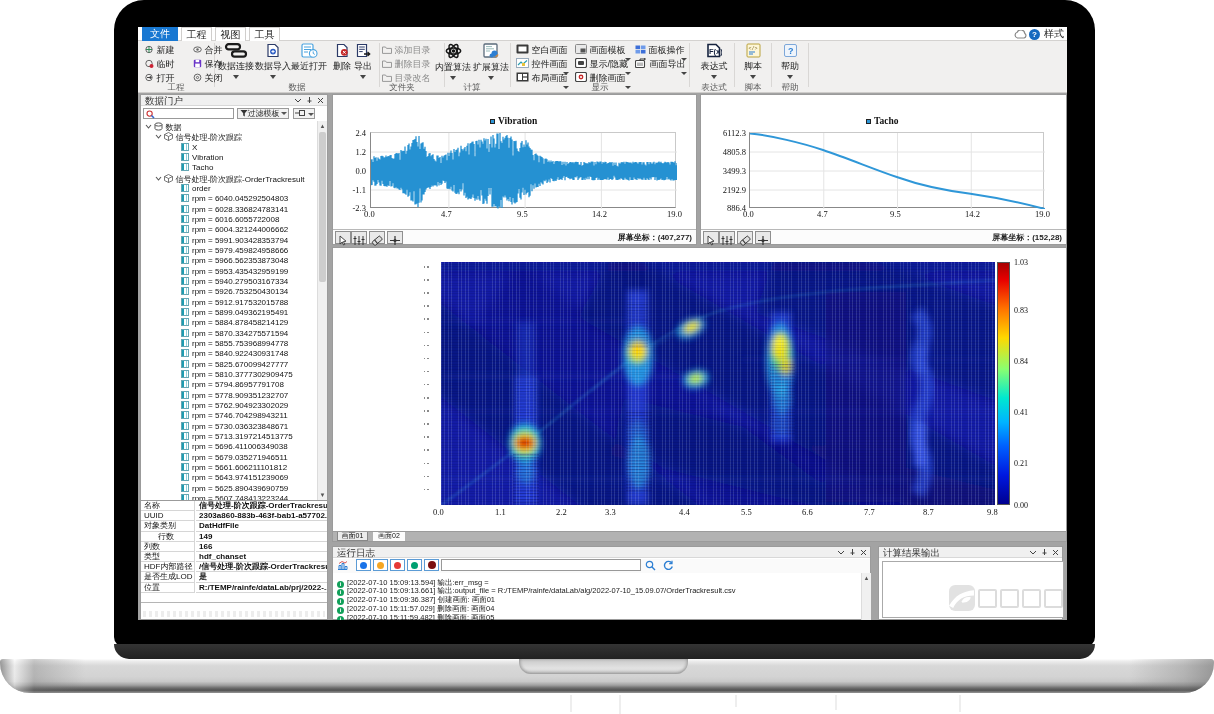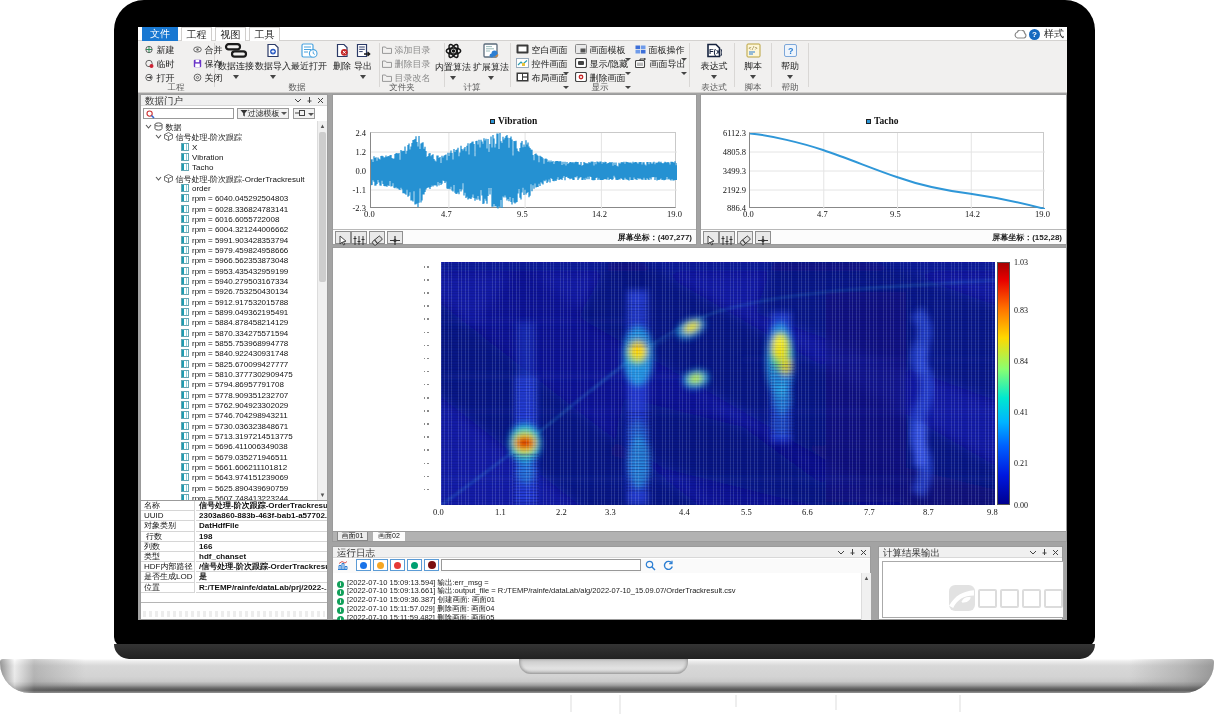--- a/index.html
+++ b/index.html
@@ -332,22 +332,22 @@
   <div class="sbarrow" style="bottom:0">▼</div>
   <div class="sbthumb" style="top:11px;height:150px"></div>
  </div>
  <div class="abs" id="proptable" style="left:0;top:405px;width:188px;height:103px;background:#fff;border-top:1px solid #9b9b9b;border-bottom:1px solid #b5b5b5;overflow:hidden;">
 <div class="prow" style="left:0;top:0.0px;width:54px;padding-left:3px;border-bottom:1px solid #d6d6d6;border-right:1px solid #d6d6d6;">名称</div>
         <div class="prow" style="left:55px;top:0.0px;width:131px;padding-left:3px;border-bottom:1px solid #d6d6d6;font-weight:bold;">信号处理-阶次跟踪-OrderTrackresult</div>
 <div class="prow" style="left:0;top:10.2px;width:54px;padding-left:3px;border-bottom:1px solid #d6d6d6;border-right:1px solid #d6d6d6;">UUID</div>
         <div class="prow" style="left:55px;top:10.2px;width:131px;padding-left:3px;border-bottom:1px solid #d6d6d6;font-weight:bold;">2303a860-883b-463f-bab1-a57702...</div>
 <div class="prow" style="left:0;top:20.4px;width:54px;padding-left:3px;border-bottom:1px solid #d6d6d6;border-right:1px solid #d6d6d6;">对象类别</div>
         <div class="prow" style="left:55px;top:20.4px;width:131px;padding-left:3px;border-bottom:1px solid #d6d6d6;font-weight:bold;">DatHdfFile</div>
-<div class="prow" style="left:0;top:30.6px;width:54px;padding-left:5px;border-bottom:1px solid #d6d6d6;border-right:1px solid #d6d6d6;">行数</div>
-        <div class="prow" style="left:55px;top:30.6px;width:131px;padding-left:3px;border-bottom:1px solid #d6d6d6;font-weight:bold;">198</div>
+<div class="prow" style="left:0;top:30.6px;width:54px;padding-left:17px;border-bottom:1px solid #d6d6d6;border-right:1px solid #d6d6d6;">行数</div>
+        <div class="prow" style="left:55px;top:30.6px;width:131px;padding-left:3px;border-bottom:1px solid #d6d6d6;font-weight:bold;">149</div>
 <div class="prow" style="left:0;top:40.8px;width:54px;padding-left:3px;border-bottom:1px solid #d6d6d6;border-right:1px solid #d6d6d6;">列数</div>
         <div class="prow" style="left:55px;top:40.8px;width:131px;padding-left:3px;border-bottom:1px solid #d6d6d6;font-weight:bold;">166</div>
 <div class="prow" style="left:0;top:51.0px;width:54px;padding-left:3px;border-bottom:1px solid #d6d6d6;border-right:1px solid #d6d6d6;">类型</div>
         <div class="prow" style="left:55px;top:51.0px;width:131px;padding-left:3px;border-bottom:1px solid #d6d6d6;font-weight:bold;">hdf_chanset</div>
 <div class="prow" style="left:0;top:61.2px;width:54px;padding-left:3px;border-bottom:1px solid #d6d6d6;border-right:1px solid #d6d6d6;">HDF内部路径</div>
         <div class="prow" style="left:55px;top:61.2px;width:131px;padding-left:3px;border-bottom:1px solid #d6d6d6;font-weight:bold;">/信号处理-阶次跟踪-OrderTrackresult</div>
 <div class="prow" style="left:0;top:71.4px;width:54px;padding-left:3px;border-bottom:1px solid #d6d6d6;border-right:1px solid #d6d6d6;">是否生成LOD</div>
         <div class="prow" style="left:55px;top:71.4px;width:131px;padding-left:3px;border-bottom:1px solid #d6d6d6;font-weight:bold;">是</div>
 <div class="prow" style="left:0;top:81.6px;width:54px;padding-left:3px;border-bottom:1px solid #d6d6d6;border-right:1px solid #d6d6d6;">位置</div>
         <div class="prow" style="left:55px;top:81.6px;width:131px;padding-left:3px;border-bottom:1px solid #d6d6d6;font-weight:bold;">R:/TEMP/rainfe/dataLab/prj/2022-...</div>

